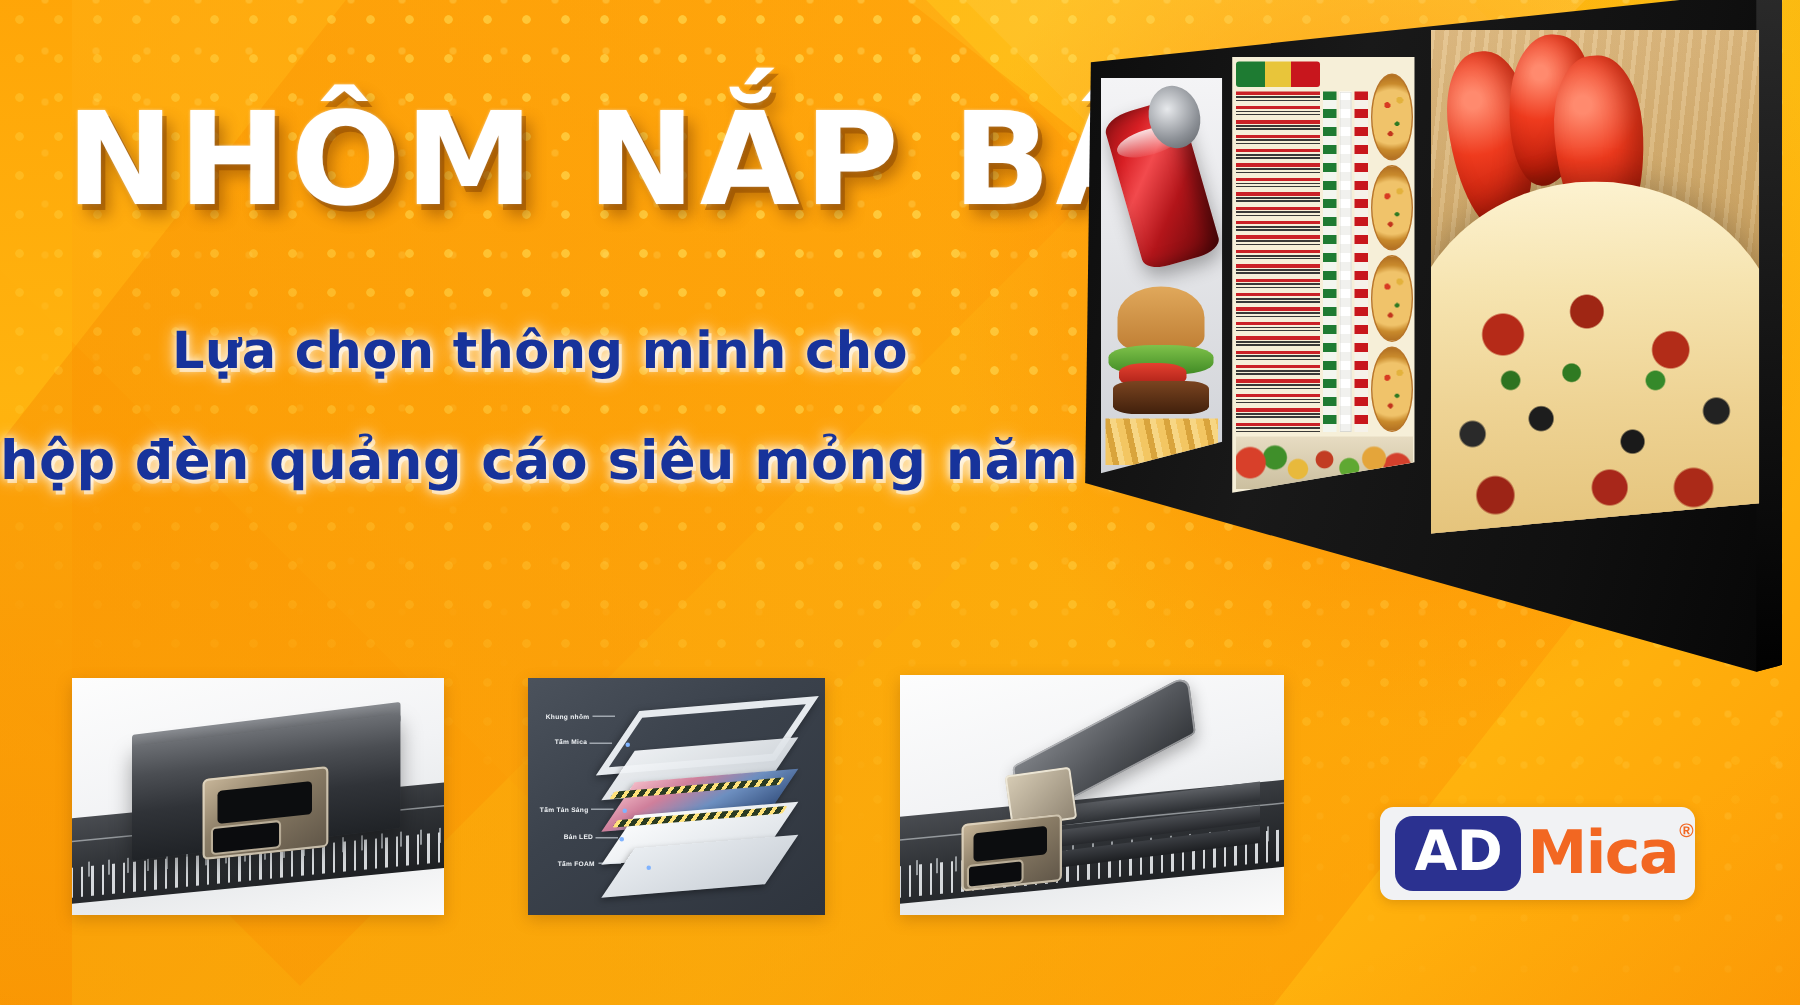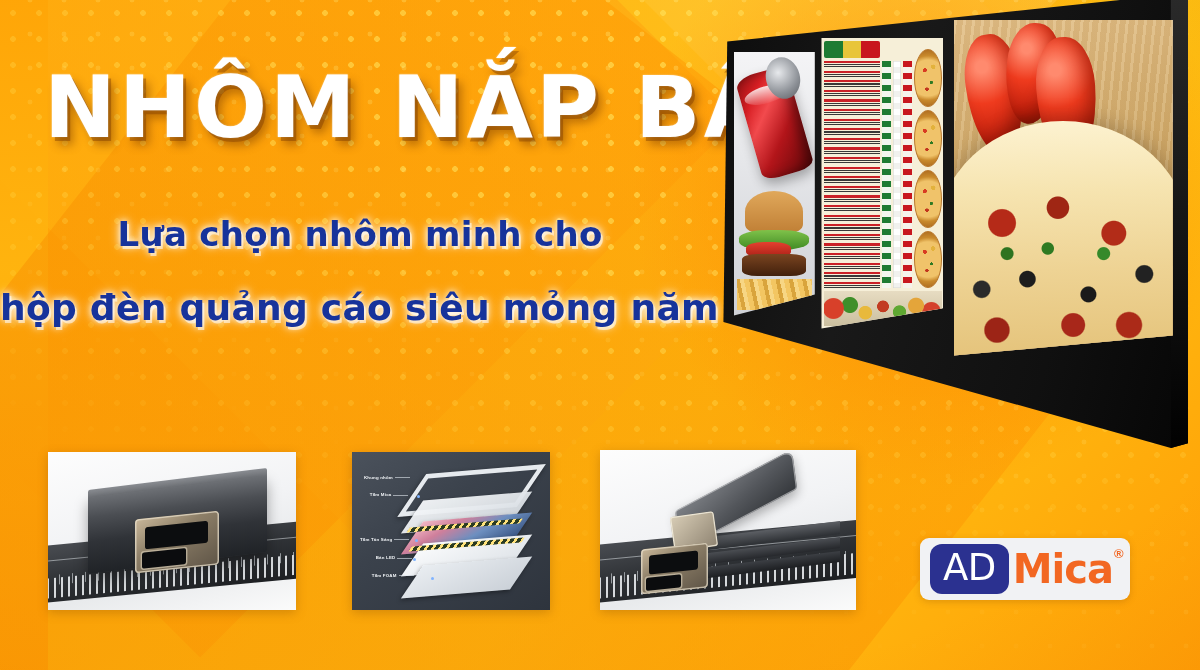--- a/index.html
+++ b/index.html
@@ -316,21 +316,21 @@
 
   
   .logo{
     position:absolute;left:920px;top:538px;width:210px;height:62px;
     background:#f1f2f4;border-radius:9px;
     display:flex;align-items:center;padding-left:10px;box-sizing:border-box;
     box-shadow:0 2px 7px rgba(120,60,0,.22);
   }
   .logo-ad{
     background:#2b3190;border-radius:12px;color:#fff;
-    font-size:37px;font-weight:400;line-height:1;
+    font-size:37px;font-weight:700;line-height:1;
     padding:5px 13px 8px 13px;letter-spacing:-.5px;
     font-family:"DejaVu Sans","Liberation Sans",sans-serif;
   }
   .logo-mart{
     color:#f26722;font-size:40px;font-weight:700;line-height:1;
     margin-left:4px;letter-spacing:-1px;
     font-family:"DejaVu Sans","Liberation Sans",sans-serif;
   }
   .logo-r{
     color:#f26722;font-size:13px;font-weight:700;align-self:flex-start;
@@ -346,21 +346,21 @@
   <div class="bg-layer wedge w2"></div>
   <div class="wedge w3"></div>
   <div class="bg-layer wedge w4"></div>
   <div class="wedge w5"></div>
   <div class="bg-layer dots"></div>
   <div class="bg-layer dots2"></div>
   <div class="wedge w6"></div>
   <div class="bg-layer vignette"></div>
 
   <div class="headline">NHÔM NẮP BẬT</div>
-  <div class="subline sub1">Lựa chọn nhôm minh cho</div>
+  <div class="subline sub1">Lựa chọn thông minh cho</div>
   <div class="subline sub2">hộp đèn quảng cáo siêu mỏng năm 2023</div>
 
   <div class="lightbox">
     <div class="lb-inner">
       <div class="lb-frame"></div>
       <div class="lb-edge"></div>
 
       <div class="panel p1">
         <div class="coke"></div>
         <div class="coke-top"></div>

